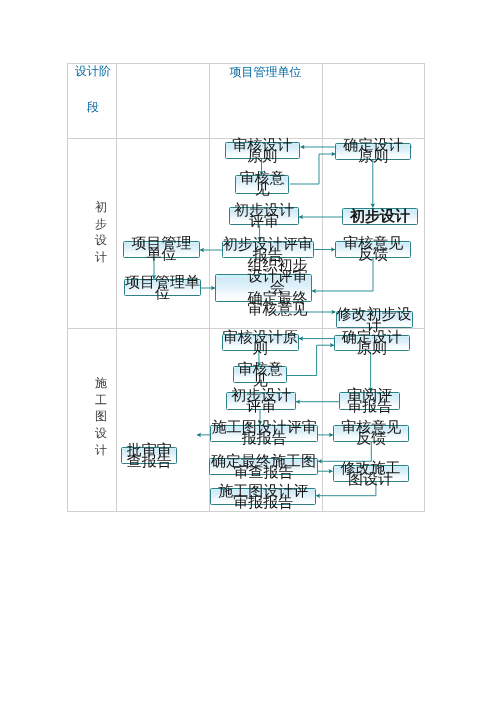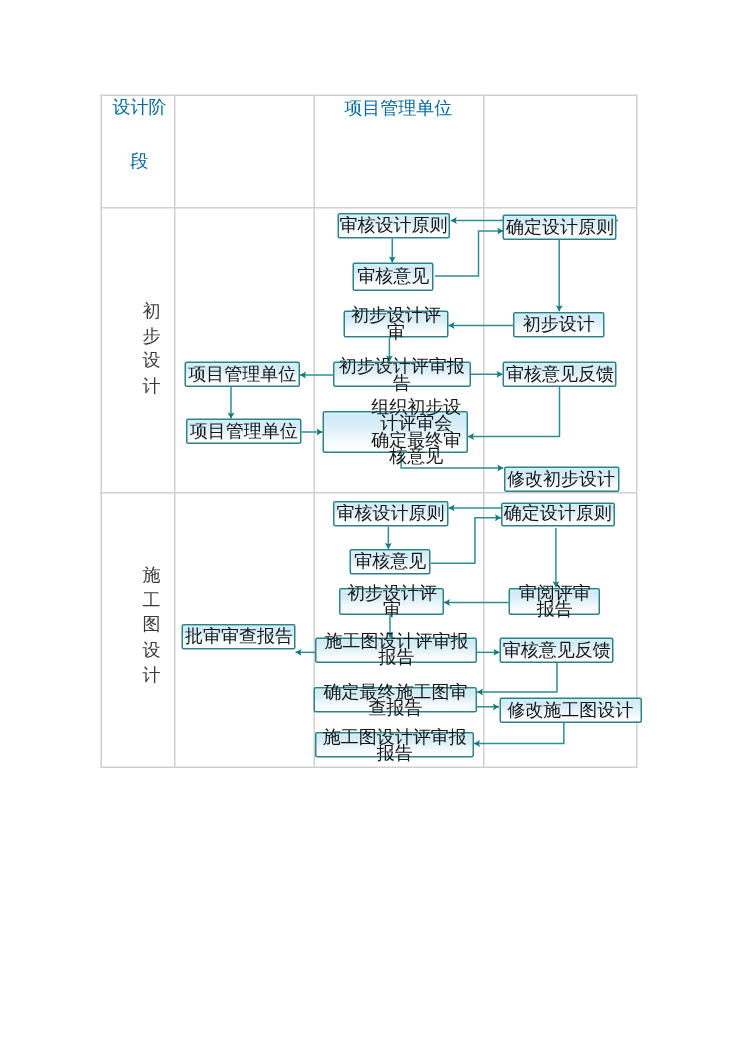--- a/index.html
+++ b/index.html
@@ -14,21 +14,21 @@
 
   .stage-label{position:absolute;text-align:center;color:#3a3a3a;
       font-size:12px;line-height:16.7px;white-space:pre-line;}
   .hdr{position:absolute;color:#0369a1;font-size:12px;text-align:center;line-height:16px;}
 
   
   .node{position:absolute;box-sizing:border-box;
         border:1px solid #2e8287;border-radius:1.5px;
         background:linear-gradient(180deg,#c9f7fa 0%,#d2e9f6 14%,#dcf0f9 40%,#f4fafd 72%,#ffffff 100%);
         display:flex;align-items:center;justify-content:center;
-        font-size:12px;color:#151515;line-height:11px;text-align:center;
+        font-size:15px;color:#151515;line-height:11px;text-align:center;
         white-space:pre-line;}
   svg.conn{position:absolute;left:0;top:0;width:500px;height:707px;}
 </style>
 </head>
 <body>
 
 <div id="page">
 
   <div class="gl gh" style="left:67px;top:63px;width:357px;"></div>
   <div class="gl gh" style="left:67px;top:138px;width:357px;"></div>
@@ -91,33 +91,33 @@
         <path d="M318,471.2 L332.6,471.2" fill="none" stroke="#2e8f93" stroke-width="1" marker-end="url(#mk-right)"></path>
         <path d="M375.9,482 L375.9,495.7 L316,495.7" fill="none" stroke="#2e8f93" stroke-width="1" marker-end="url(#mk-left)"></path>
       </g>
   </svg>
 
   <div id="nodes">
       <div class="node" style="left: 224.5px; top: 141.8px; width: 75.5px; height: 17.6px;">审核设计原则</div>
       <div class="node" style="left: 335.2px; top: 142.6px; width: 76.3px; height: 17px;">确定设计原则</div>
       <div class="node" style="left: 235.4px; top: 174.8px; width: 53.6px; height: 18.8px;">审核意见</div>
       <div class="node" style="left: 229px; top: 207px; width: 70px; height: 18px;">初步设计评审</div>
-      <div class="node" style="left: 342px; top: 207.8px; width: 61px; height: 17.4px;">初步设计</div>
+      <div class="node" style="left: 342px; top: 207.8px; width: 76px; height: 17.4px; font-weight: bold;">初步设计</div>
       <div class="node" style="left: 123.2px; top: 240.8px; width: 76.5px; height: 17px;">项目管理单位</div>
       <div class="node" style="left: 221.7px; top: 240.8px; width: 92.2px; height: 17.6px;">初步设计评审报告</div>
       <div class="node" style="left: 335.3px; top: 240.6px; width: 76px; height: 17px;">审核意见反馈</div>
       <div class="node" style="left: 123.8px; top: 279.2px; width: 77.3px; height: 17px;">项目管理单位</div>
       <div class="node" style="left: 214.8px; top: 273.6px; width: 97.5px; height: 28.5px; padding-left: 28px;">组织初步设计评审会
 确定最终审核意见</div>
       <div class="node" style="left: 335.5px; top: 311px; width: 77px; height: 17.4px;">修改初步设计</div>
       <div class="node" style="left: 221.6px; top: 334.2px; width: 77.4px; height: 17px;">审核设计原则</div>
       <div class="node" style="left: 334px; top: 334.8px; width: 75.6px; height: 16.4px;">确定设计原则</div>
       <div class="node" style="left: 233.2px; top: 366.2px; width: 53.9px; height: 17.2px;">审核意见</div>
       <div class="node" style="left: 226.3px; top: 392.2px; width: 70.1px; height: 17.5px;">初步设计评审</div>
       <div class="node" style="left: 339.2px; top: 392.3px; width: 61.2px; height: 17.3px;">审阅评审报告</div>
-      <div class="node" style="left: 121.3px; top: 416px; width: 76px; height: 17.2px;">批审审查报告</div>
+      <div class="node" style="left: 121.3px; top: 447px; width: 56px; height: 17.2px;">批审审查报告</div>
       <div class="node" style="left: 210.4px; top: 424.9px; width: 107.9px; height: 17.1px;">施工图设计评审报报告</div>
       <div class="node" style="left: 333.3px; top: 424.6px; width: 75.9px; height: 17.4px;">审核意见反馈</div>
       <div class="node" style="left: 209px; top: 457.8px; width: 109.2px; height: 17.4px;">确定最终施工图审查报告</div>
-      <div class="node" style="left: 332.6px; top: 465.1px; width: 95px; height: 17.1px;">修改施工图设计</div>
+      <div class="node" style="left: 332.6px; top: 465.1px; width: 76px; height: 17.1px;">修改施工图设计</div>
       <div class="node" style="left: 209.9px; top: 488.3px; width: 106.6px; height: 17.2px;">施工图设计评审报报告</div>
     </div>
 </div>
 
 </body></html>

